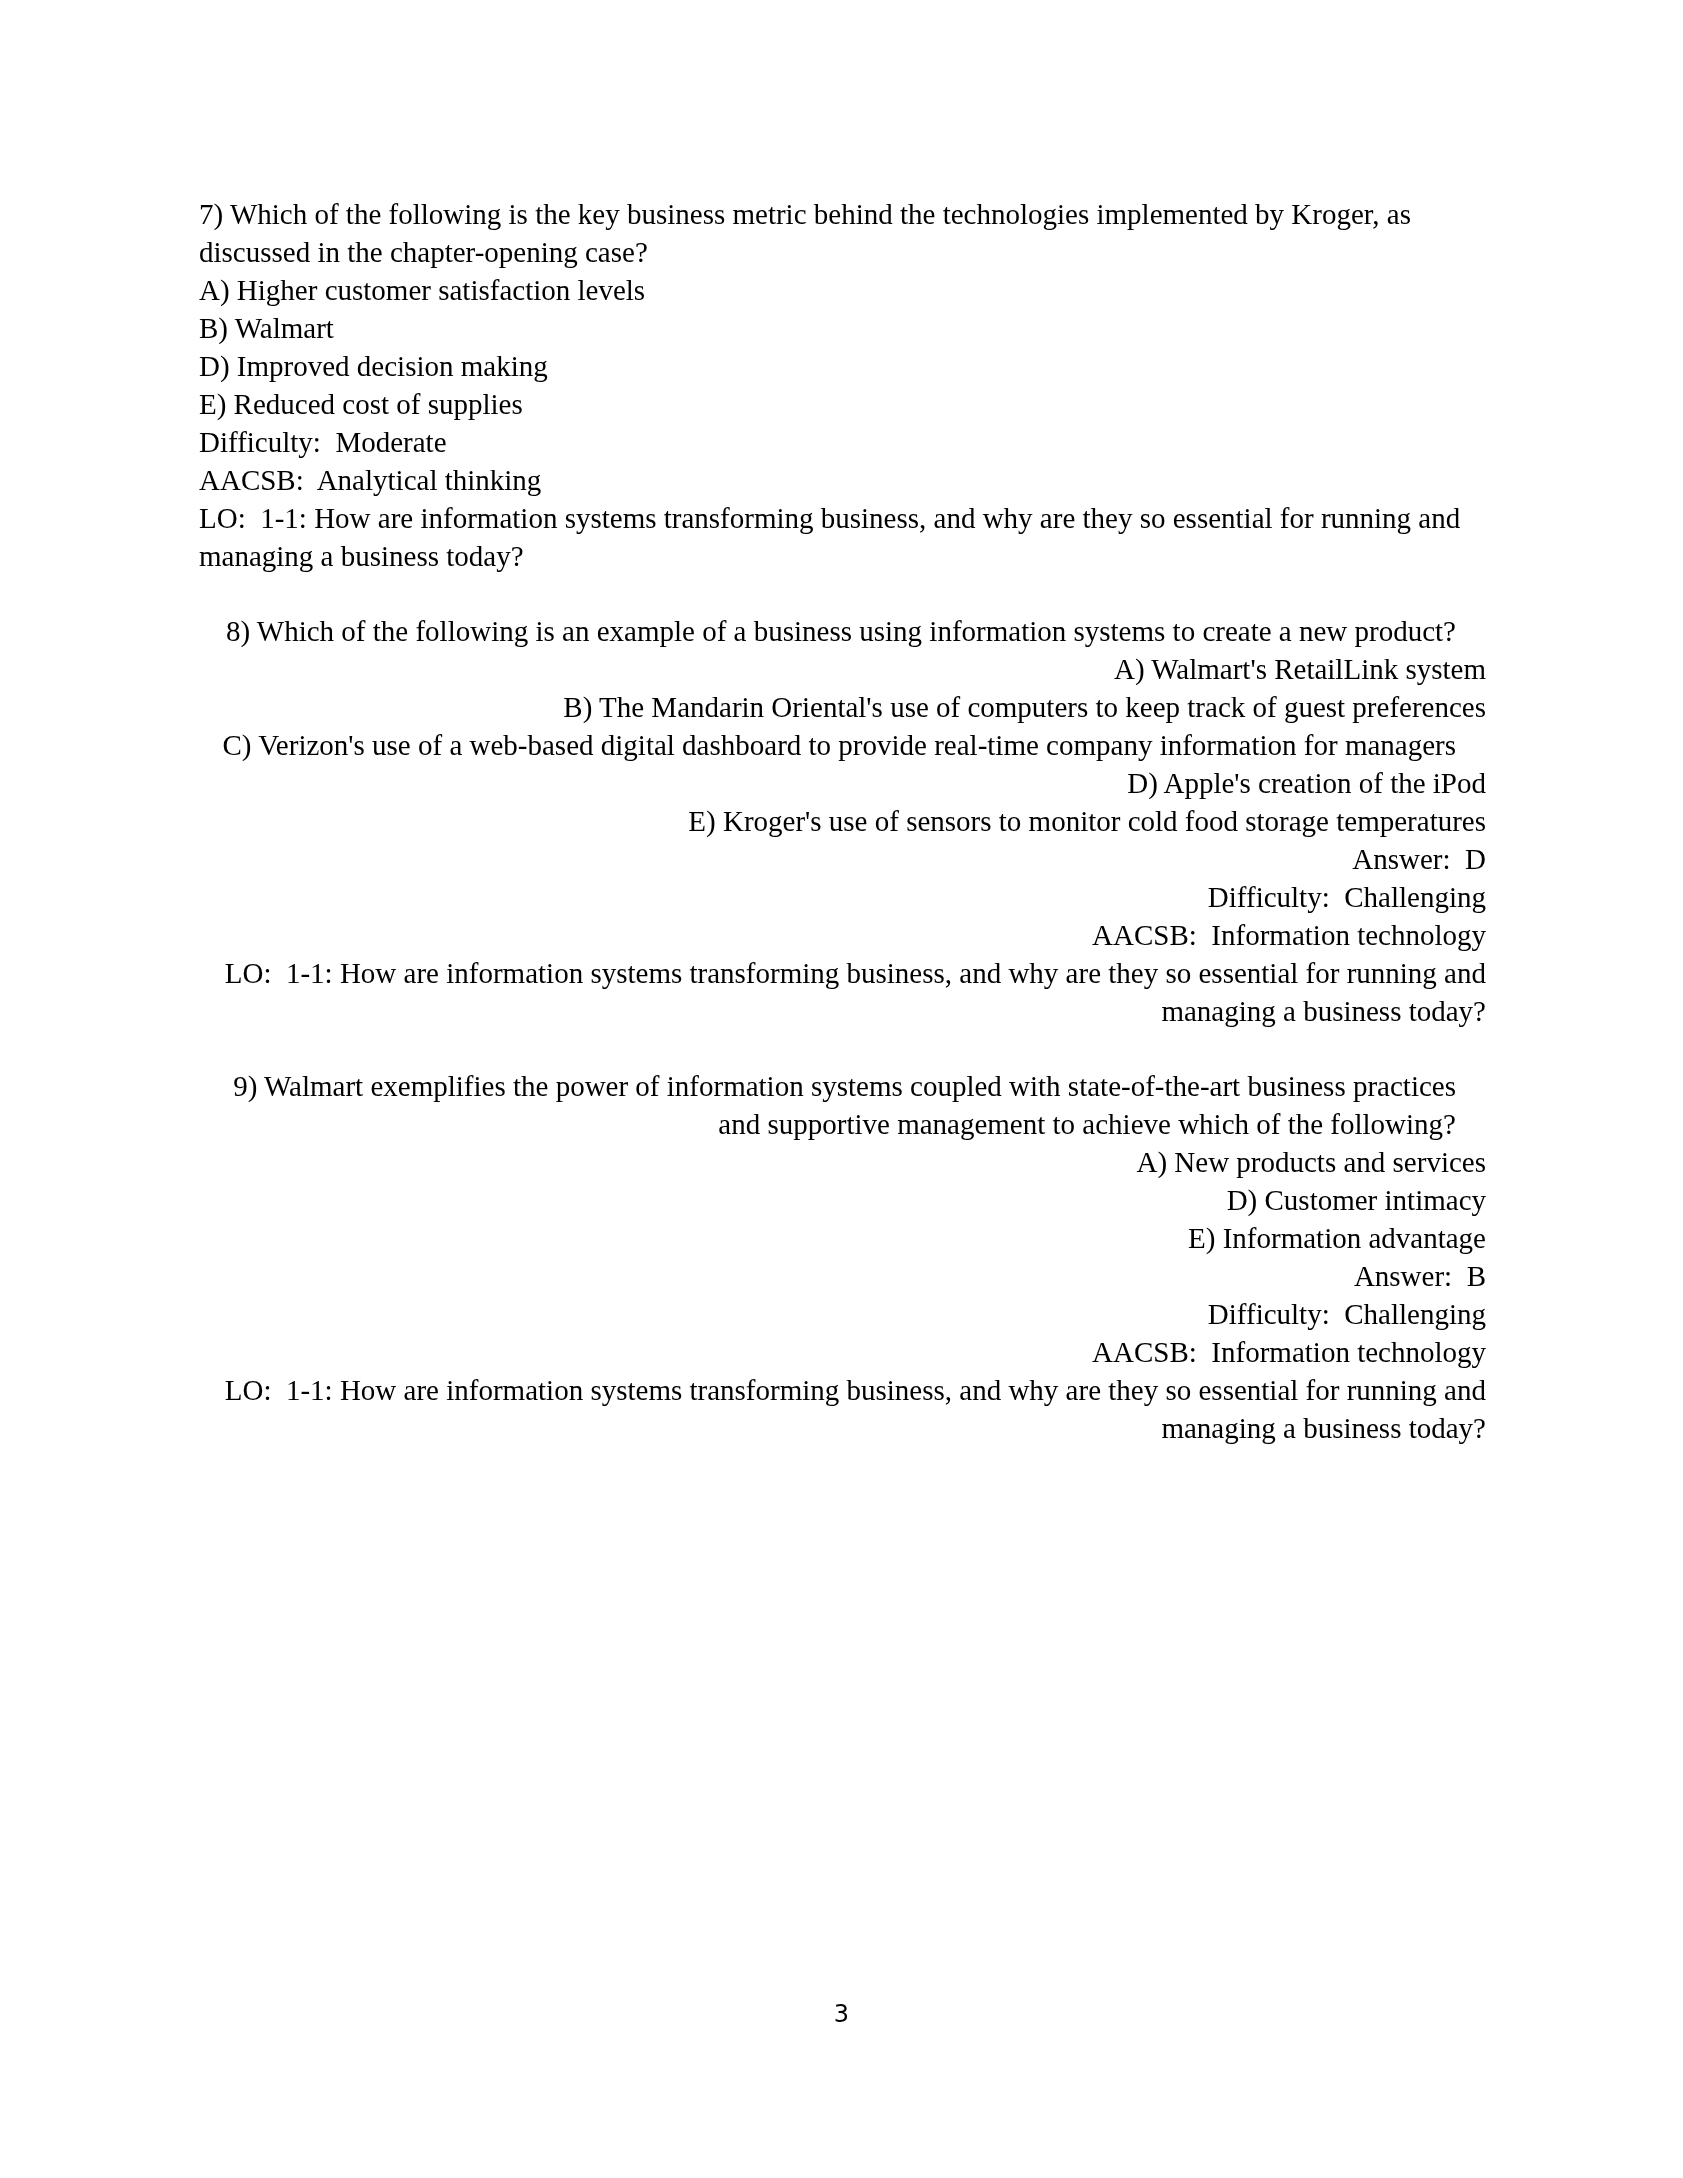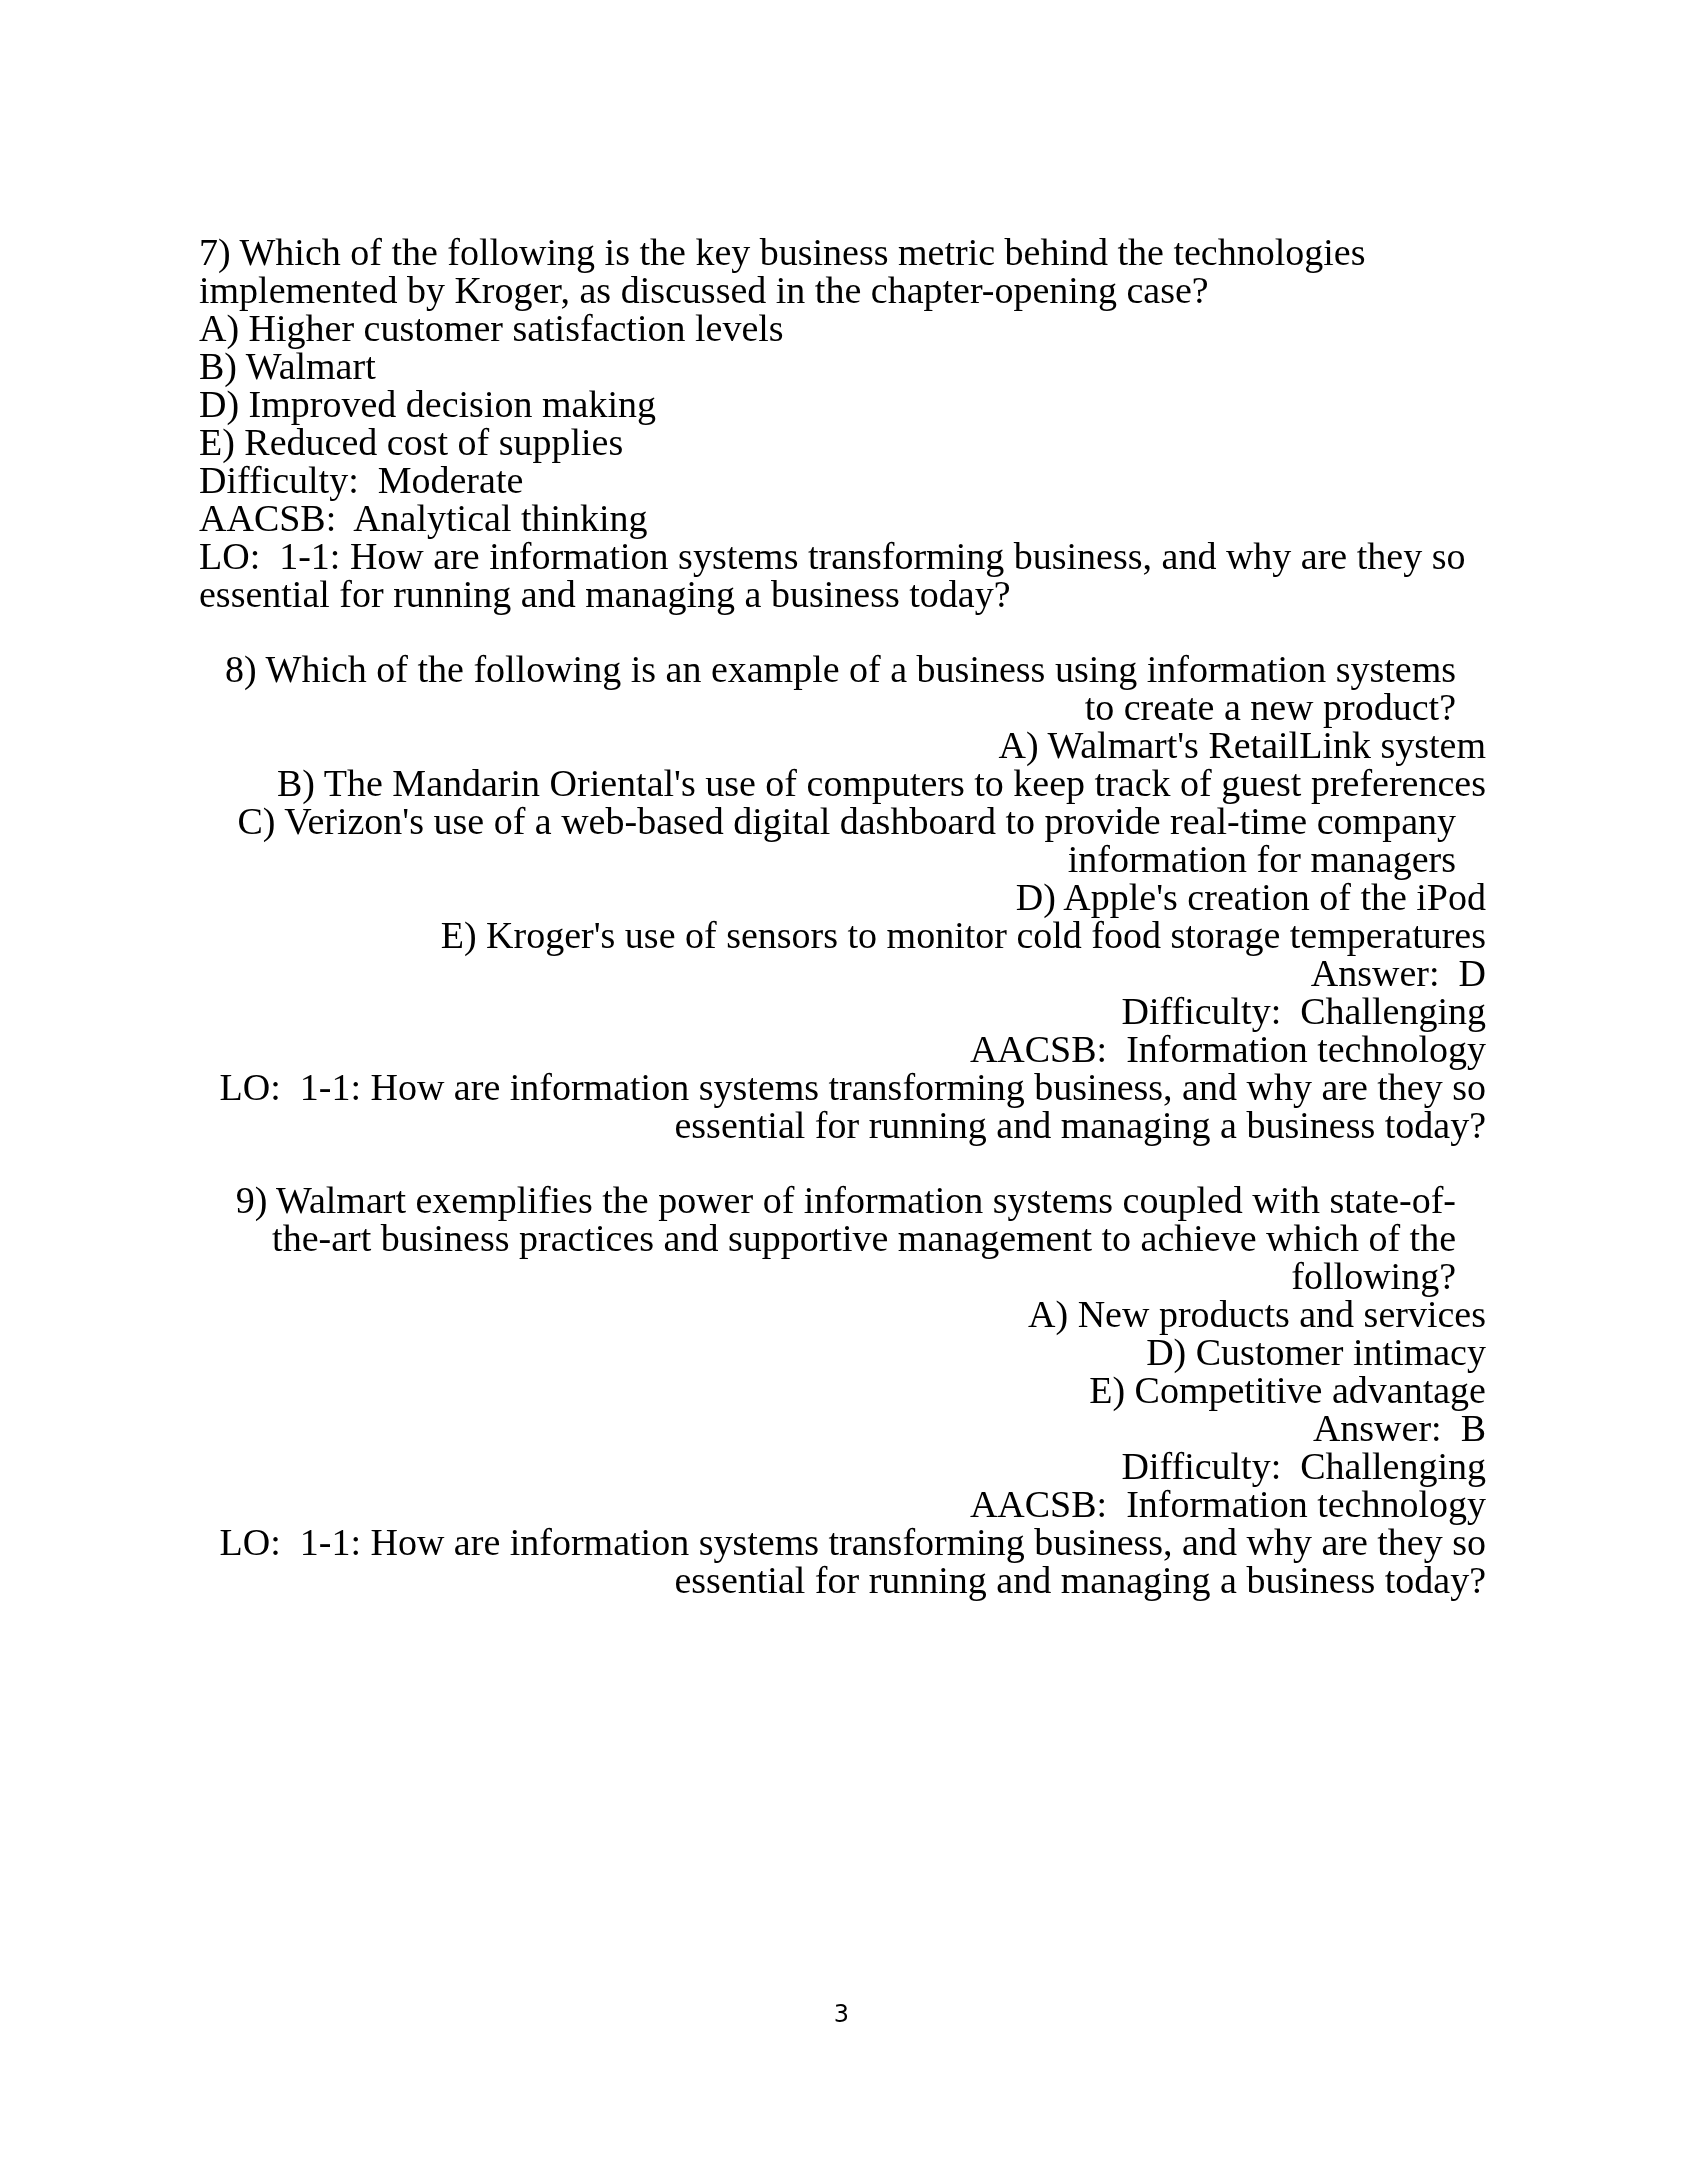--- a/index.html
+++ b/index.html
@@ -20,24 +20,23 @@
       width: 1683px;
       height: 2178px;
       background: #ffffff;
     }
     .content {
       position: absolute;
       left: 199px;
       top: 195px;
       width: 1287px;
       font-family: "Liberation Serif", "DejaVu Serif", serif;
-      font-size: 38px;
+      font-size: 29px;
       line-height: 38px;
       color: #000000;
-      margin-top: 38px;
     }
     .question {
       margin: 0;
     }
     .question + .question {
       margin-top: 37px;
       text-align: right;
     }
     .line {
       display: block;
@@ -90,21 +89,21 @@
       <span class="line">Answer:  D</span>
       <span class="line">Difficulty:  Challenging</span>
       <span class="line">AACSB:  Information technology</span>
       <span class="line lo">LO:  1-1: How are information systems transforming business, and why are they so essential for running and managing a business today?</span>
     </div>
 
     <div class="question">
       <span class="line stem">9) Walmart exemplifies the power of information systems coupled with state-of-the-art business practices and supportive management to achieve which of the following?</span>
       <span class="line">A) New products and services</span>
       <span class="line">D) Customer intimacy</span>
-      <span class="line">E) Competitive advantage</span>
+      <span class="line">E) Information advantage</span>
       <span class="line">Answer:  B</span>
       <span class="line">Difficulty:  Challenging</span>
       <span class="line">AACSB:  Information technology</span>
       <span class="line lo">LO:  1-1: How are information systems transforming business, and why are they so essential for running and managing a business today?</span>
     </div>
 
   </div>
 
   <div class="page-number">3</div>
 </div>

